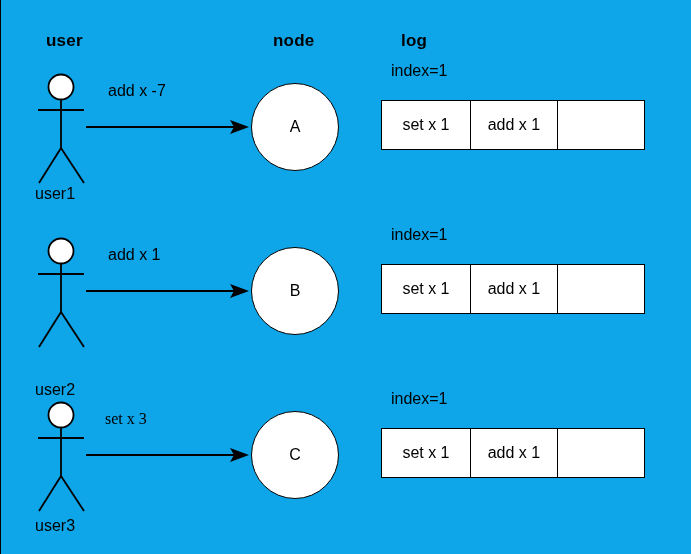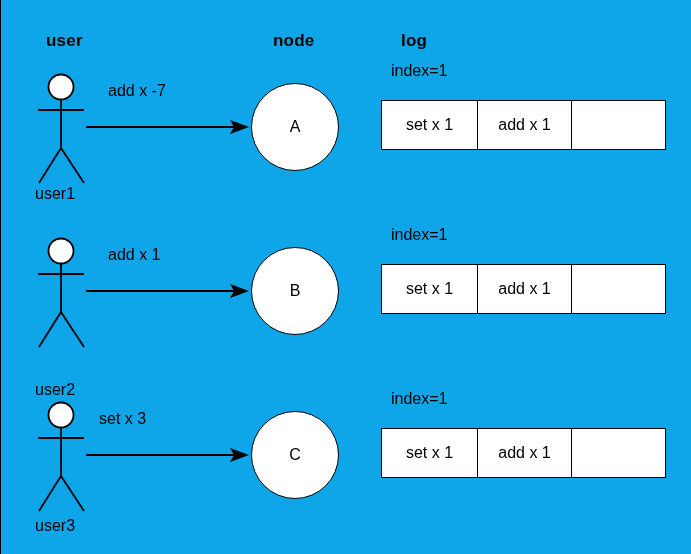--- a/index.html
+++ b/index.html
@@ -78,21 +78,21 @@
     font-size: 16px;
     color: #000000;
     white-space: nowrap;
   }
   .log-table {
     position: absolute;
     display: flex;
     border: 1.6px solid #000000;
     box-sizing: border-box;
     background: #ffffff;
-    width: 285px;
+    width: 264px;
     height: 50px;
   }
   .log-cell {
     display: flex;
     align-items: center;
     justify-content: center;
     font-size: 16px;
     color: #000000;
     box-sizing: border-box;
     border-right: 1.6px solid #000000;
@@ -193,21 +193,21 @@
         <circle cx="30" cy="17" r="12.5" fill="#ffffff" stroke="#000000" stroke-width="1.8"></circle>
         <line x1="30" y1="29.5" x2="30" y2="78" stroke="#000000" stroke-width="1.8"></line>
         <line x1="7" y1="40" x2="53" y2="40" stroke="#000000" stroke-width="1.8"></line>
         <line x1="30" y1="78" x2="8" y2="113" stroke="#000000" stroke-width="1.8"></line>
         <line x1="30" y1="78" x2="53" y2="113" stroke="#000000" stroke-width="1.8"></line>
       </svg>
     </div>
 
     <div class="actor-label" style="top:119px;">user3</div>
 
-    <div class="edge-label" style="left:98px; top:12px;">set x 3</div>
+    <div class="edge-label" style="left:104px; top:12px;font-family:Liberation Serif, serif;">set x 3</div>
 
     <div class="arrow-wrap" style="left:85px; top:45px;">
       <svg width="165" height="24" viewBox="0 0 165 24">
         <line x1="0" y1="12" x2="150" y2="12" stroke="#000000" stroke-width="1.8"></line>
         <polygon points="163,12 144,5 148,12 144,19" fill="#000000"></polygon>
       </svg>
     </div>
 
     <div class="node-circle" style="left:250px; top:13px;">
       <span class="node-text">C</span>

